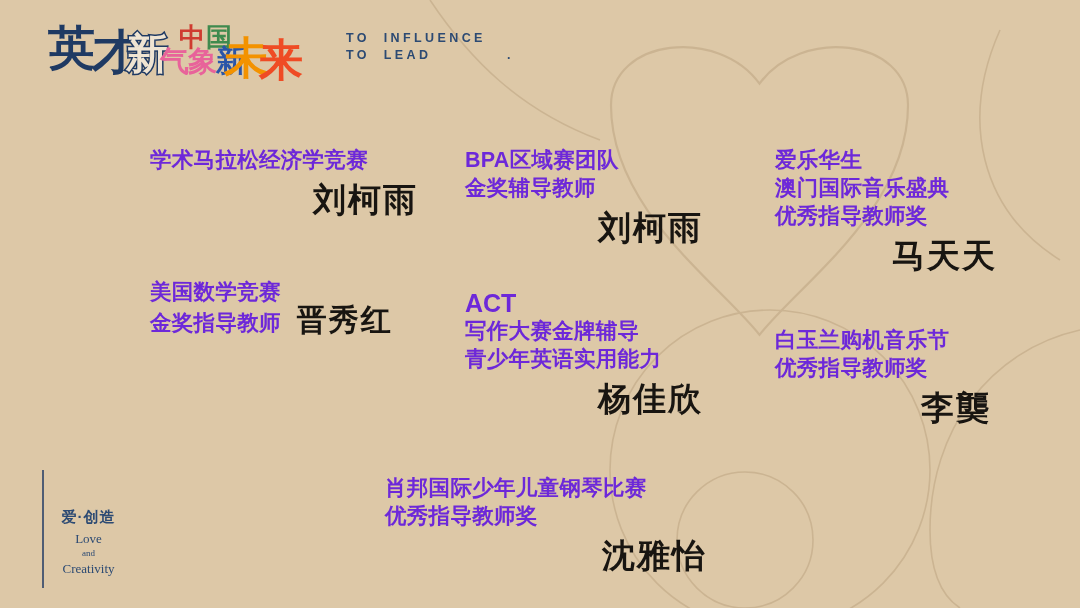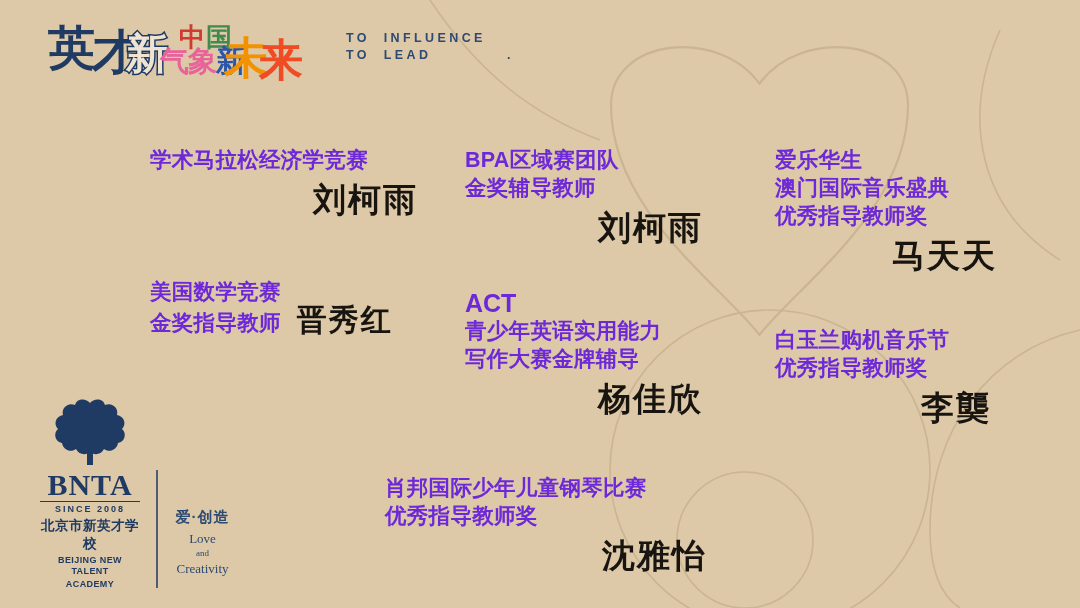--- a/index.html
+++ b/index.html
@@ -234,22 +234,22 @@
   <div class="award a3">
     <div class="title">BPA区域赛团队</div>
     <div class="title">金奖辅导教师</div>
     <div class="name-right">
       <span class="name">刘柯雨</span>
     </div>
   </div>
 
   <div class="award a4">
     <div class="title latin">ACT</div>
+    <div class="title">写作大赛金牌辅导</div>
     <div class="title">青少年英语实用能力</div>
-    <div class="title">写作大赛金牌辅导</div>
     <div class="name-right">
       <span class="name">杨佳欣</span>
     </div>
   </div>
 
   <div class="award a5">
     <div class="title">爱乐华生</div>
     <div class="title">澳门国际音乐盛典</div>
     <div class="title">优秀指导教师奖</div>
     <div class="name-right">
@@ -267,35 +267,20 @@
 
   <div class="award a7">
     <div class="title">肖邦国际少年儿童钢琴比赛</div>
     <div class="title">优秀指导教师奖</div>
     <div class="name-right">
       <span class="name">沈雅怡</span>
     </div>
   </div>
 
   <div class="brand">
-    <div class="brand-mark">
-      <svg class="tree-svg" width="86" height="72" viewBox="0 0 86 72" fill="#1f3a63">
-        <path d="M43 6 c-4-5-13-5-15 2 -7-3-14 3-12 10 -7 1-10 9-5 14 -5 4-3 13 4 14
-                 1 7 9 10 14 6 3 6 11 7 14 2 3 5 11 4 14-2 5 4 13 1 14-6 7-1 9-10 4-14
-                 5-5 2-13-5-14 2-7-5-13-12-10 -2-7-11-7-15-2 z"></path>
-        <path d="M40 38 h6 v30 h-6 z"></path>
-        <path d="M43 46 l-11-9 2-3 11 9 z"></path>
-        <path d="M43 46 l11-9 -2-3 -11 9 z"></path>
-      </svg>
-      <div class="bnta-word">BNTA</div>
-      <div class="bnta-since">SINCE 2008</div>
-      <div class="bnta-cn">北京市新英才学校</div>
-      <div class="bnta-en">BEIJING NEW TALENT</div>
-      <div class="bnta-en">ACADEMY</div>
-    </div>
     <div class="brand-divider"></div>
     <div class="brand-slogan">
       <div class="slogan-cn">爱·创造</div>
       <div class="slogan-en">
         <span>Love</span>
         <span class="and">and</span>
         <span>Creativity</span>
       </div>
     </div>
   </div>

